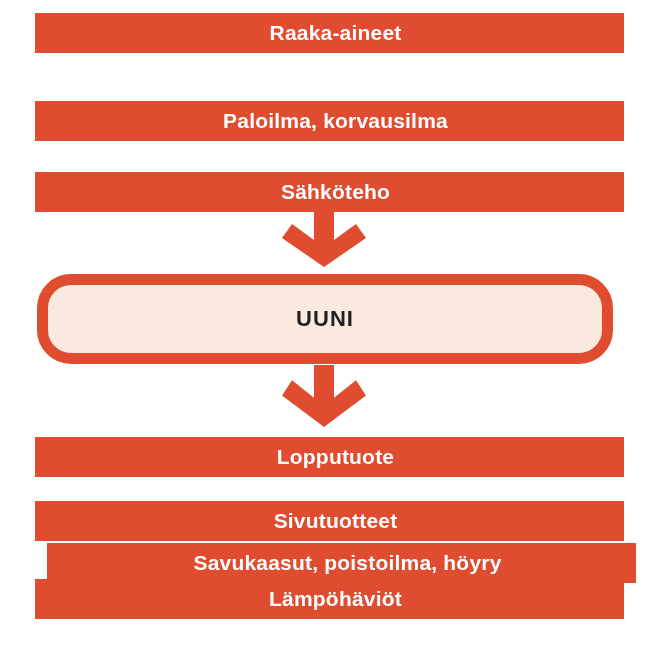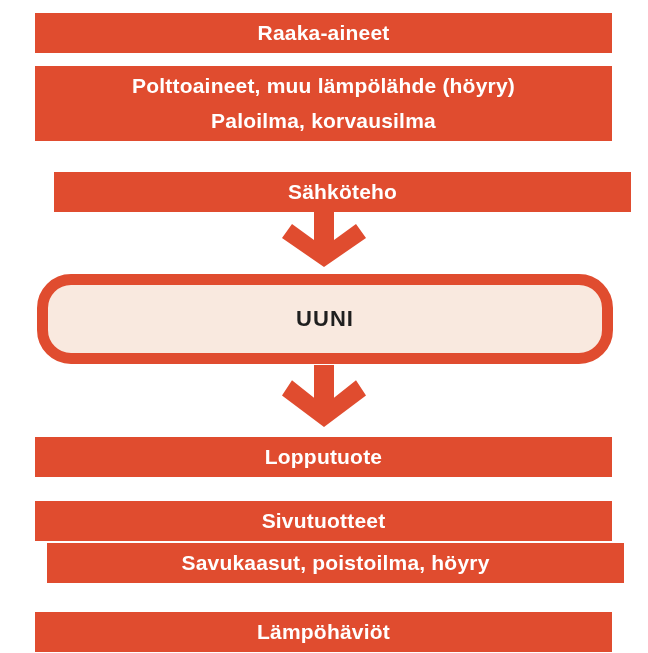--- a/index.html
+++ b/index.html
@@ -25,29 +25,30 @@
     height: 40px;
     background: var(--bar-fill, #E04C2F);
     color: var(--bar-text, #FFFFFF);
     display: flex;
     align-items: center;
     justify-content: center;
     font-size: 21px;
     font-weight: bold;
     letter-spacing: 0.2px;
     white-space: nowrap;
+    padding-left: 12px;
   }
   .in0 { top: 13px; }
   .in1 { top: 66px; }
   .in2 { top: 101px; }
-  .in3 { top: 172px; margin-left: 19px; }
+  .in3 { top: 172px; }
   .out0 { top: 437px; }
   .out1 { top: 490px; margin-top: 11px; }
   .out2 { top: 543px; margin-left: 12px; }
-  .out3 { top: 612px; }
+  .out3 { top: 579px; }
   .arrow {
     position: absolute;
     left: 324px;
     transform: translateX(-50%);
     color: var(--arrow, #E04C2F);
   }
   .arrow-1 { top: 210px; }
   .arrow-2 { top: 365px; }
   .process-box {
     position: absolute;
@@ -70,21 +71,20 @@
     letter-spacing: 1px;
     white-space: nowrap;
   }
 </style>
 </head>
 <body>
 
 <div class="diagram">
 
   <div class="bar in0">Raaka-aineet</div>
-  <div class="bar in1">Polttoaineet, muu lämpölähde (höyry)</div>
   <div class="bar in2">Paloilma, korvausilma</div>
   <div class="bar in3">Sähköteho</div>
 
   <svg class="arrow arrow-1" width="88" height="57" viewBox="0 0 88 57" aria-hidden="true">
     <polygon fill="currentColor" points="34,0 54,0 54,30 76,14 86,28 44,57 2,28 12,14 34,30"></polygon>
   </svg>
 
   <div class="process-box">
     <span class="process-label">UUNI</span>
   </div>

